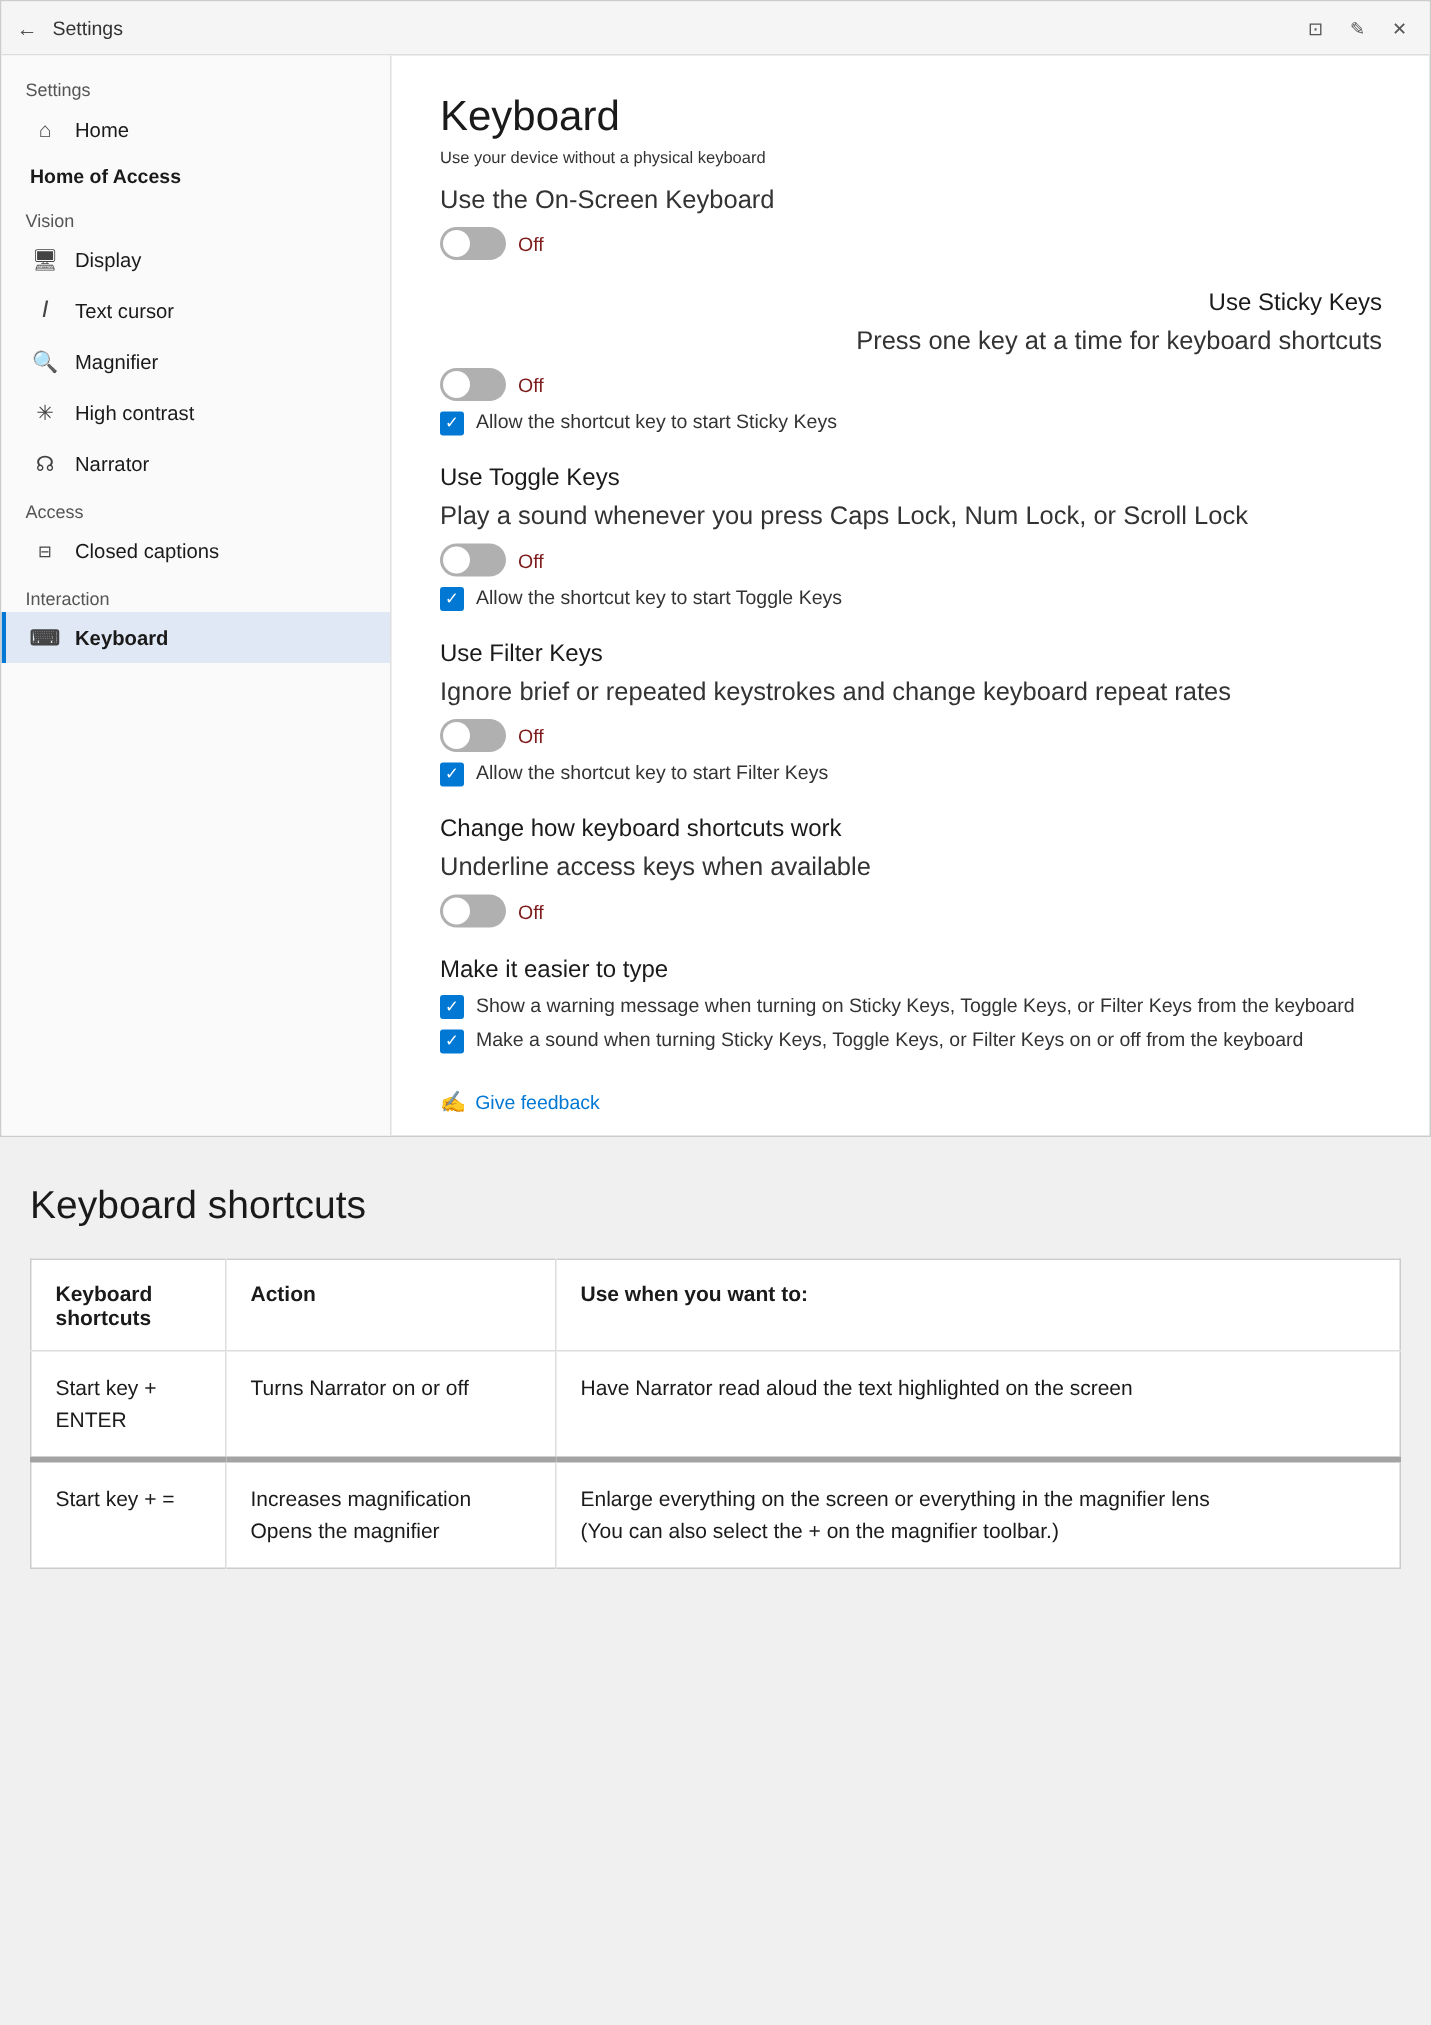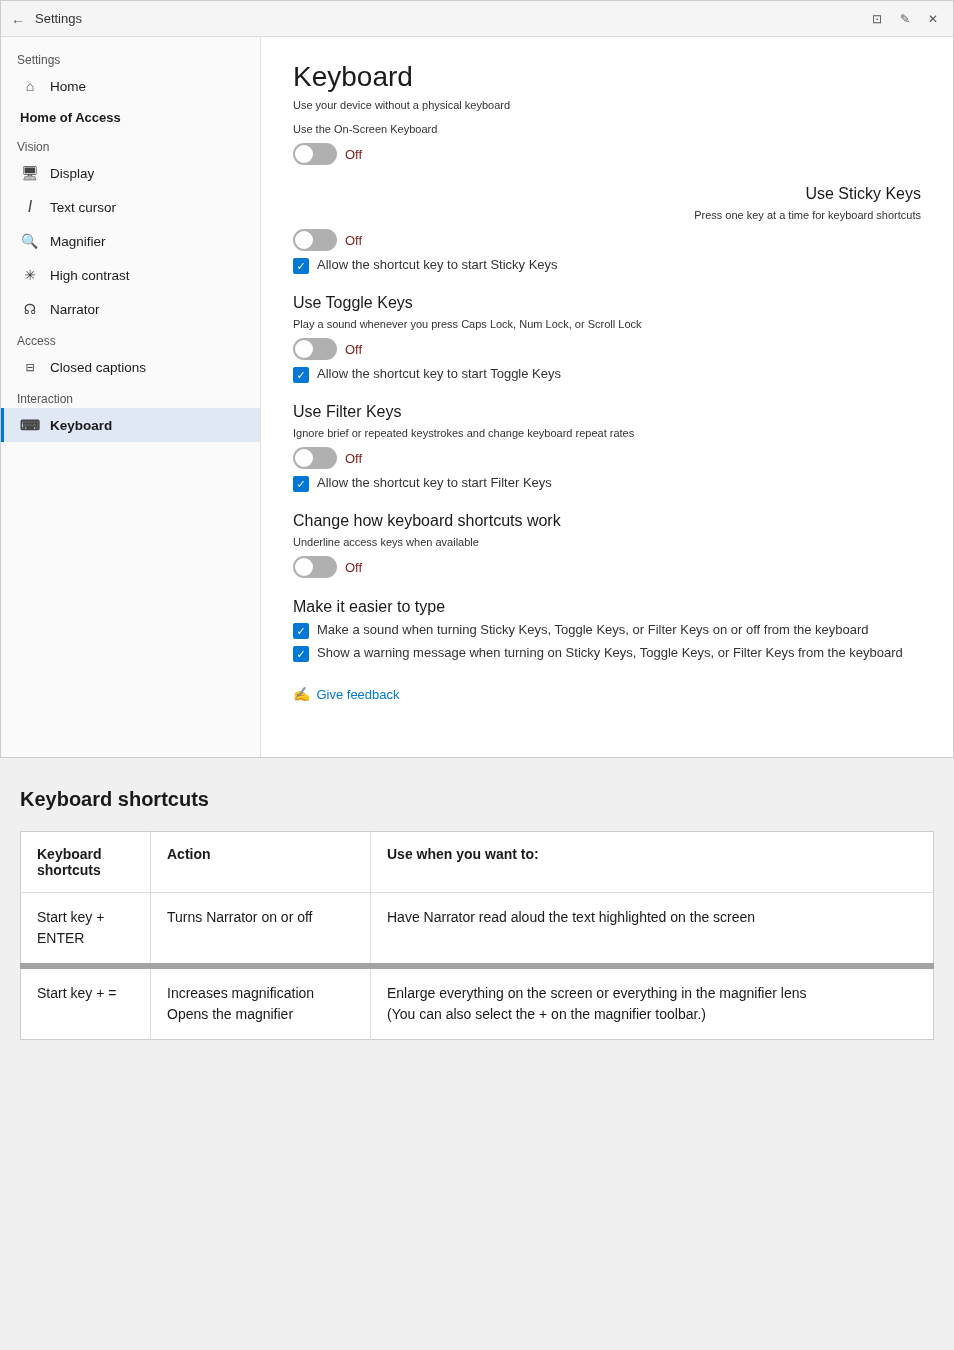--- a/index.html
+++ b/index.html
@@ -115,21 +115,21 @@
       color: #1a1a1a;
       margin-bottom: 6px;
     }
     .section-heading {
       font-size: 16px;
       font-weight: 400;
       color: #1a1a1a;
       margin: 20px 0 6px 0;
     }
     .section-desc {
-      font-size: 11px;
+      font-size: 17px;
       color: #333;
       margin-bottom: 8px;
     }
 
     
     .toggle-row {
       display: flex;
       align-items: center;
       margin: 6px 0;
     }
@@ -207,22 +207,22 @@
       margin-right: 6px;
       font-size: 14px;
     }
 
     
     .below-window {
       padding: 30px 20px;
       background: #f0f0f0;
     }
     .shortcuts-title {
-      font-size: 20px;
-      font-weight: 700;
+      font-size: 26px;
+      font-weight: 400;
       color: #1a1a1a;
       margin-bottom: 20px;
     }
     .shortcuts-table {
       width: 100%;
       border-collapse: collapse;
       background: #fff;
       border: 1px solid #ccc;
       font-size: 14px;
     }
@@ -230,21 +230,21 @@
       background: #fff;
       font-weight: 700;
       padding: 14px 16px;
       border-bottom: 1px solid #ddd;
       border-right: 1px solid #ddd;
       text-align: left;
       vertical-align: top;
     }
     .shortcuts-table td {
       padding: 14px 16px;
-      border-bottom: 6px solid #a3a3a3;
+      border-bottom: 4px solid #a3a3a3;
       border-right: 1px solid #ddd;
       vertical-align: top;
       line-height: 1.5;
     }
     .shortcuts-table tr:last-child td {
       border-bottom: none;
     }
     .shortcuts-table th:last-child,
     .shortcuts-table td:last-child {
       border-right: none;
@@ -384,27 +384,27 @@
         <div class="toggle-row">
           <div class="toggle off">
               <div class="knob"></div>
             </div>
           <span class="toggle-label">Off</span>
         </div>
       </div>
 
       <div style="margin-top:16px;">
         <h2 class="section-heading">Make it easier to type</h2>
+        <div class="checkbox-row">
+          <div class="checkbox-box"></div>
+          <span>Show a warning message when turning on Sticky Keys, Toggle Keys, or Filter Keys from the keyboard</span>
+        </div>
         <div class="checkbox-row" style="margin-top:6px;">
           <div class="checkbox-box"></div>
           <span>Make a sound when turning Sticky Keys, Toggle Keys, or Filter Keys on or off from the keyboard</span>
-        </div>
-        <div class="checkbox-row">
-          <div class="checkbox-box"></div>
-          <span>Show a warning message when turning on Sticky Keys, Toggle Keys, or Filter Keys from the keyboard</span>
         </div>
       </div>
 
       <div class="feedback-link" style="margin-top:24px;">
         <span class="feedback-icon">✍</span>
         <span>Give feedback</span>
       </div>
     </div>
 
   </div>

